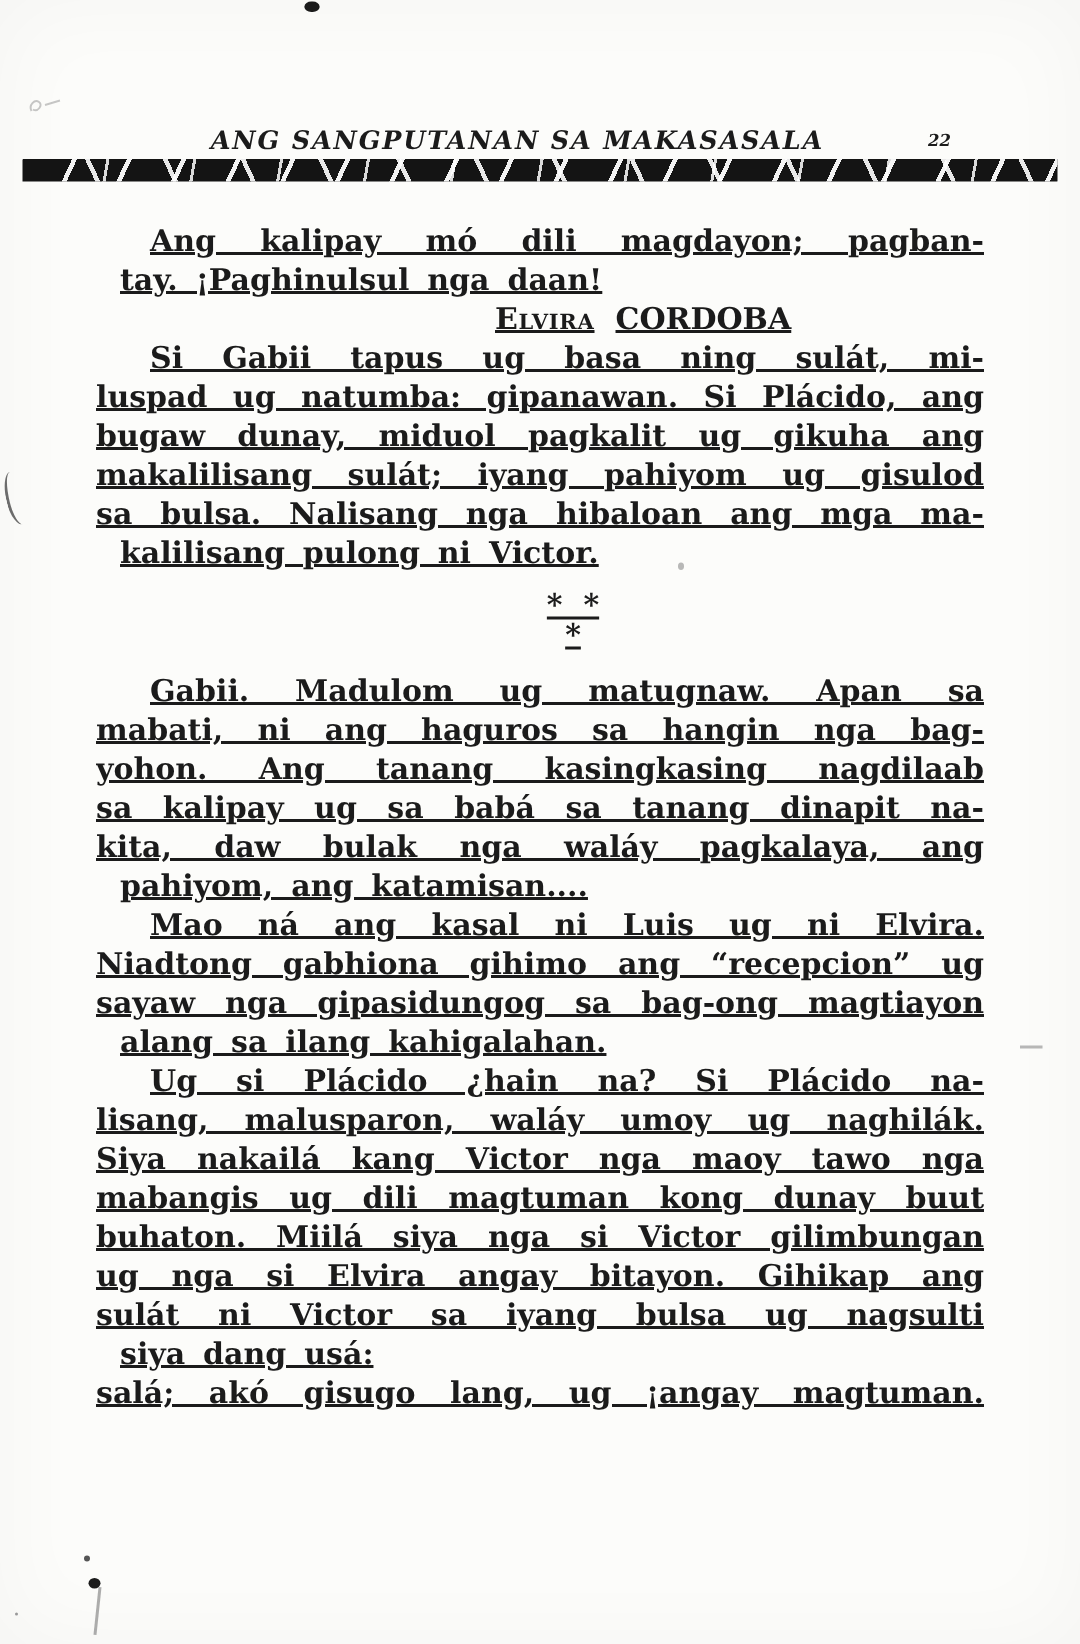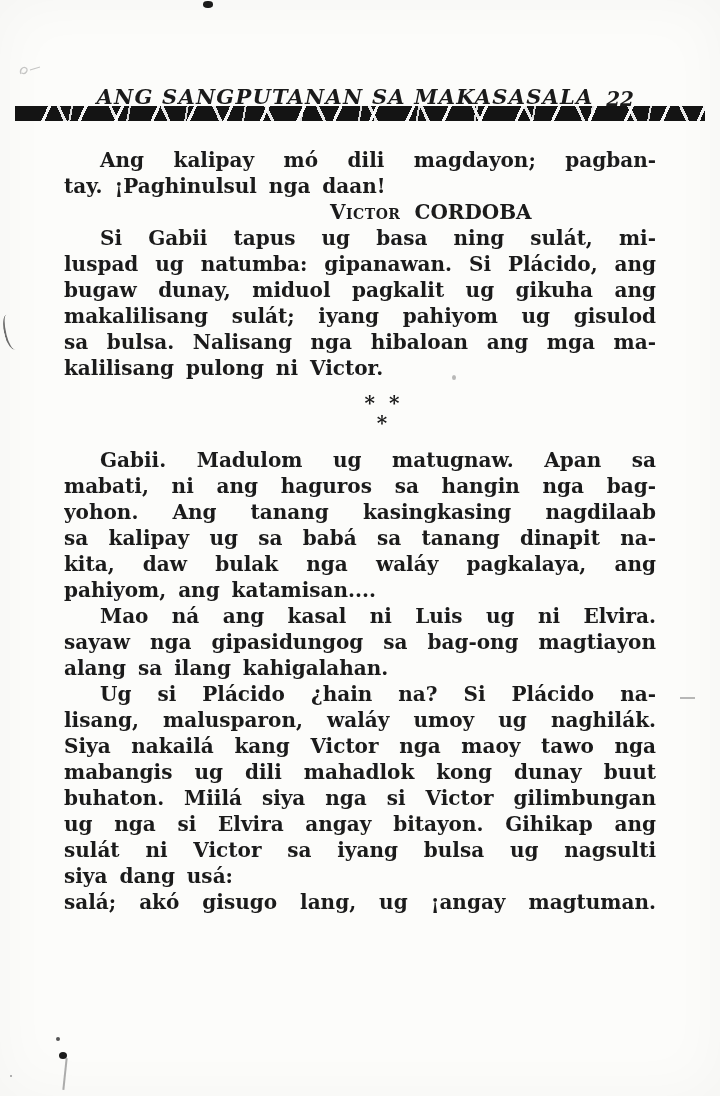--- a/index.html
+++ b/index.html
@@ -8,44 +8,44 @@
     background:var(--paper,#fcfcfa);
     color:var(--ink,#1b1b1b);
     font-family:"DejaVu Serif", serif;
     overflow:hidden;
     box-shadow:inset 0 0 60px rgba(0,0,0,0.03);
   }
   
   .runhead{
     position:absolute;top:84px;left:15px;width:660px;
     text-align:center;font-style:italic;font-weight:bold;
-    font-size:21px;letter-spacing:1.2px;white-space:nowrap;
+    font-size:17px;letter-spacing:1.2px;white-space:nowrap;
   }
   .pagenum{
     position:absolute;top:87px;right:86px;
-    font-style:italic;font-weight:bold;font-size:20px;
+    font-style:italic;font-weight:bold;font-size:11px;
   }
   
   .band{
     position:absolute;top:106px;left:15px;width:690px;height:15px;
     background-color:var(--band,#141414);
     background-image:
       repeating-linear-gradient(115deg, transparent 0 30px, rgba(255,255,255,.95) 30px 33px),
       repeating-linear-gradient(65deg,  transparent 0 44px, rgba(255,255,255,.9)  44px 47px),
       repeating-linear-gradient(-80deg, transparent 0 55px, rgba(255,255,255,.85) 55px 57px);
   }
   
   .textblock{
     position:absolute;left:64px;top:147px;width:592px;
-    font-size:20px;font-weight:bold;line-height:26px;
+    font-size:20px;font-weight:bold;line-height:26px;text-decoration:underline;
   }
   .ln{height:26px;overflow:hidden;}
   .just{text-align:justify;text-align-last:justify;text-justify:inter-word;}
   .ind{text-indent:36px;}
-  .last{word-spacing:5px;}
+  .last{word-spacing:5px;margin-left:16px;}
   .sig{padding-left:266px;height:26px;overflow:hidden;}
   .sig .sc{font-variant:small-caps;letter-spacing:.5px;margin-right:14px;}
   .divider{
     height:66px;box-sizing:border-box;padding-top:12px;padding-left:44px;
     text-align:center;font-size:20px;font-weight:bold;
   }
   .divider .row{height:20px;line-height:20px;white-space:pre;}
   
   .speck{position:absolute;background:#1b1b1b;border-radius:50%;}
   .top-speck{left:203px;top:1px;width:10px;height:7px;border-radius:45%;}
@@ -70,21 +70,21 @@
   <div class="runhead">ANG SANGPUTANAN SA MAKASASALA</div>
   <div class="pagenum">22</div>
   <div class="band"></div>
 
   <div class="textblock">
 
     <div class="ln just ind">Ang kalipay mó dili magdayon; pagban-</div>
     <div class="ln last">tay. ¡Paghinulsul nga daan!</div>
 
     <div class="sig">
-      <span class="sc">Victor</span><span>CORDOBA</span>
+      <span class="sc">Elvira</span><span>CORDOBA</span>
     </div>
 
     <div class="ln just ind">Si Gabii tapus ug basa ning sulát, mi-</div>
     <div class="ln just">luspad ug natumba: gipanawan. Si Plácido, ang</div>
     <div class="ln just">bugaw dunay, miduol pagkalit ug gikuha ang</div>
     <div class="ln just">makalilisang sulát; iyang pahiyom ug gisulod</div>
     <div class="ln just">sa bulsa. Nalisang nga hibaloan ang mga ma-</div>
     <div class="ln last">kalilisang pulong ni Victor.</div>
 
     <div class="divider">
@@ -93,27 +93,28 @@
     </div>
 
     <div class="ln just ind">Gabii. Madulom ug matugnaw. Apan sa</div>
     <div class="ln just">mabati, ni ang haguros sa hangin nga bag-</div>
     <div class="ln just">yohon. Ang tanang kasingkasing nagdilaab</div>
     <div class="ln just">sa kalipay ug sa babá sa tanang dinapit na-</div>
     <div class="ln just">kita, daw bulak nga waláy pagkalaya, ang</div>
     <div class="ln last">pahiyom, ang katamisan....</div>
 
     <div class="ln just ind">Mao ná ang kasal ni Luis ug ni Elvira.</div>
+    <div class="ln just">Niadtong gabhiona gihimo ang “recepcion” ug</div>
     <div class="ln just">sayaw nga gipasidungog sa bag-ong magtiayon</div>
     <div class="ln last">alang sa ilang kahigalahan.</div>
 
     <div class="ln just ind">Ug si Plácido ¿hain na? Si Plácido na-</div>
     <div class="ln just">lisang, malusparon, waláy umoy ug naghilák.</div>
     <div class="ln just">Siya nakailá kang Victor nga maoy tawo nga</div>
-    <div class="ln just">mabangis ug dili mahadlok kong dunay buut</div>
+    <div class="ln just">mabangis ug dili magtuman kong dunay buut</div>
     <div class="ln just">buhaton. Miilá siya nga si Victor gilimbungan</div>
     <div class="ln just">ug nga si Elvira angay bitayon. Gihikap ang</div>
     <div class="ln just">sulát ni Victor sa iyang bulsa ug nagsulti</div>
     <div class="ln last">siya dang usá:</div>
 
     <div class="ln just">salá; akó gisugo lang, ug ¡angay magtuman.</div>
 
   </div>
 
   <div class="speck top-speck"></div>

